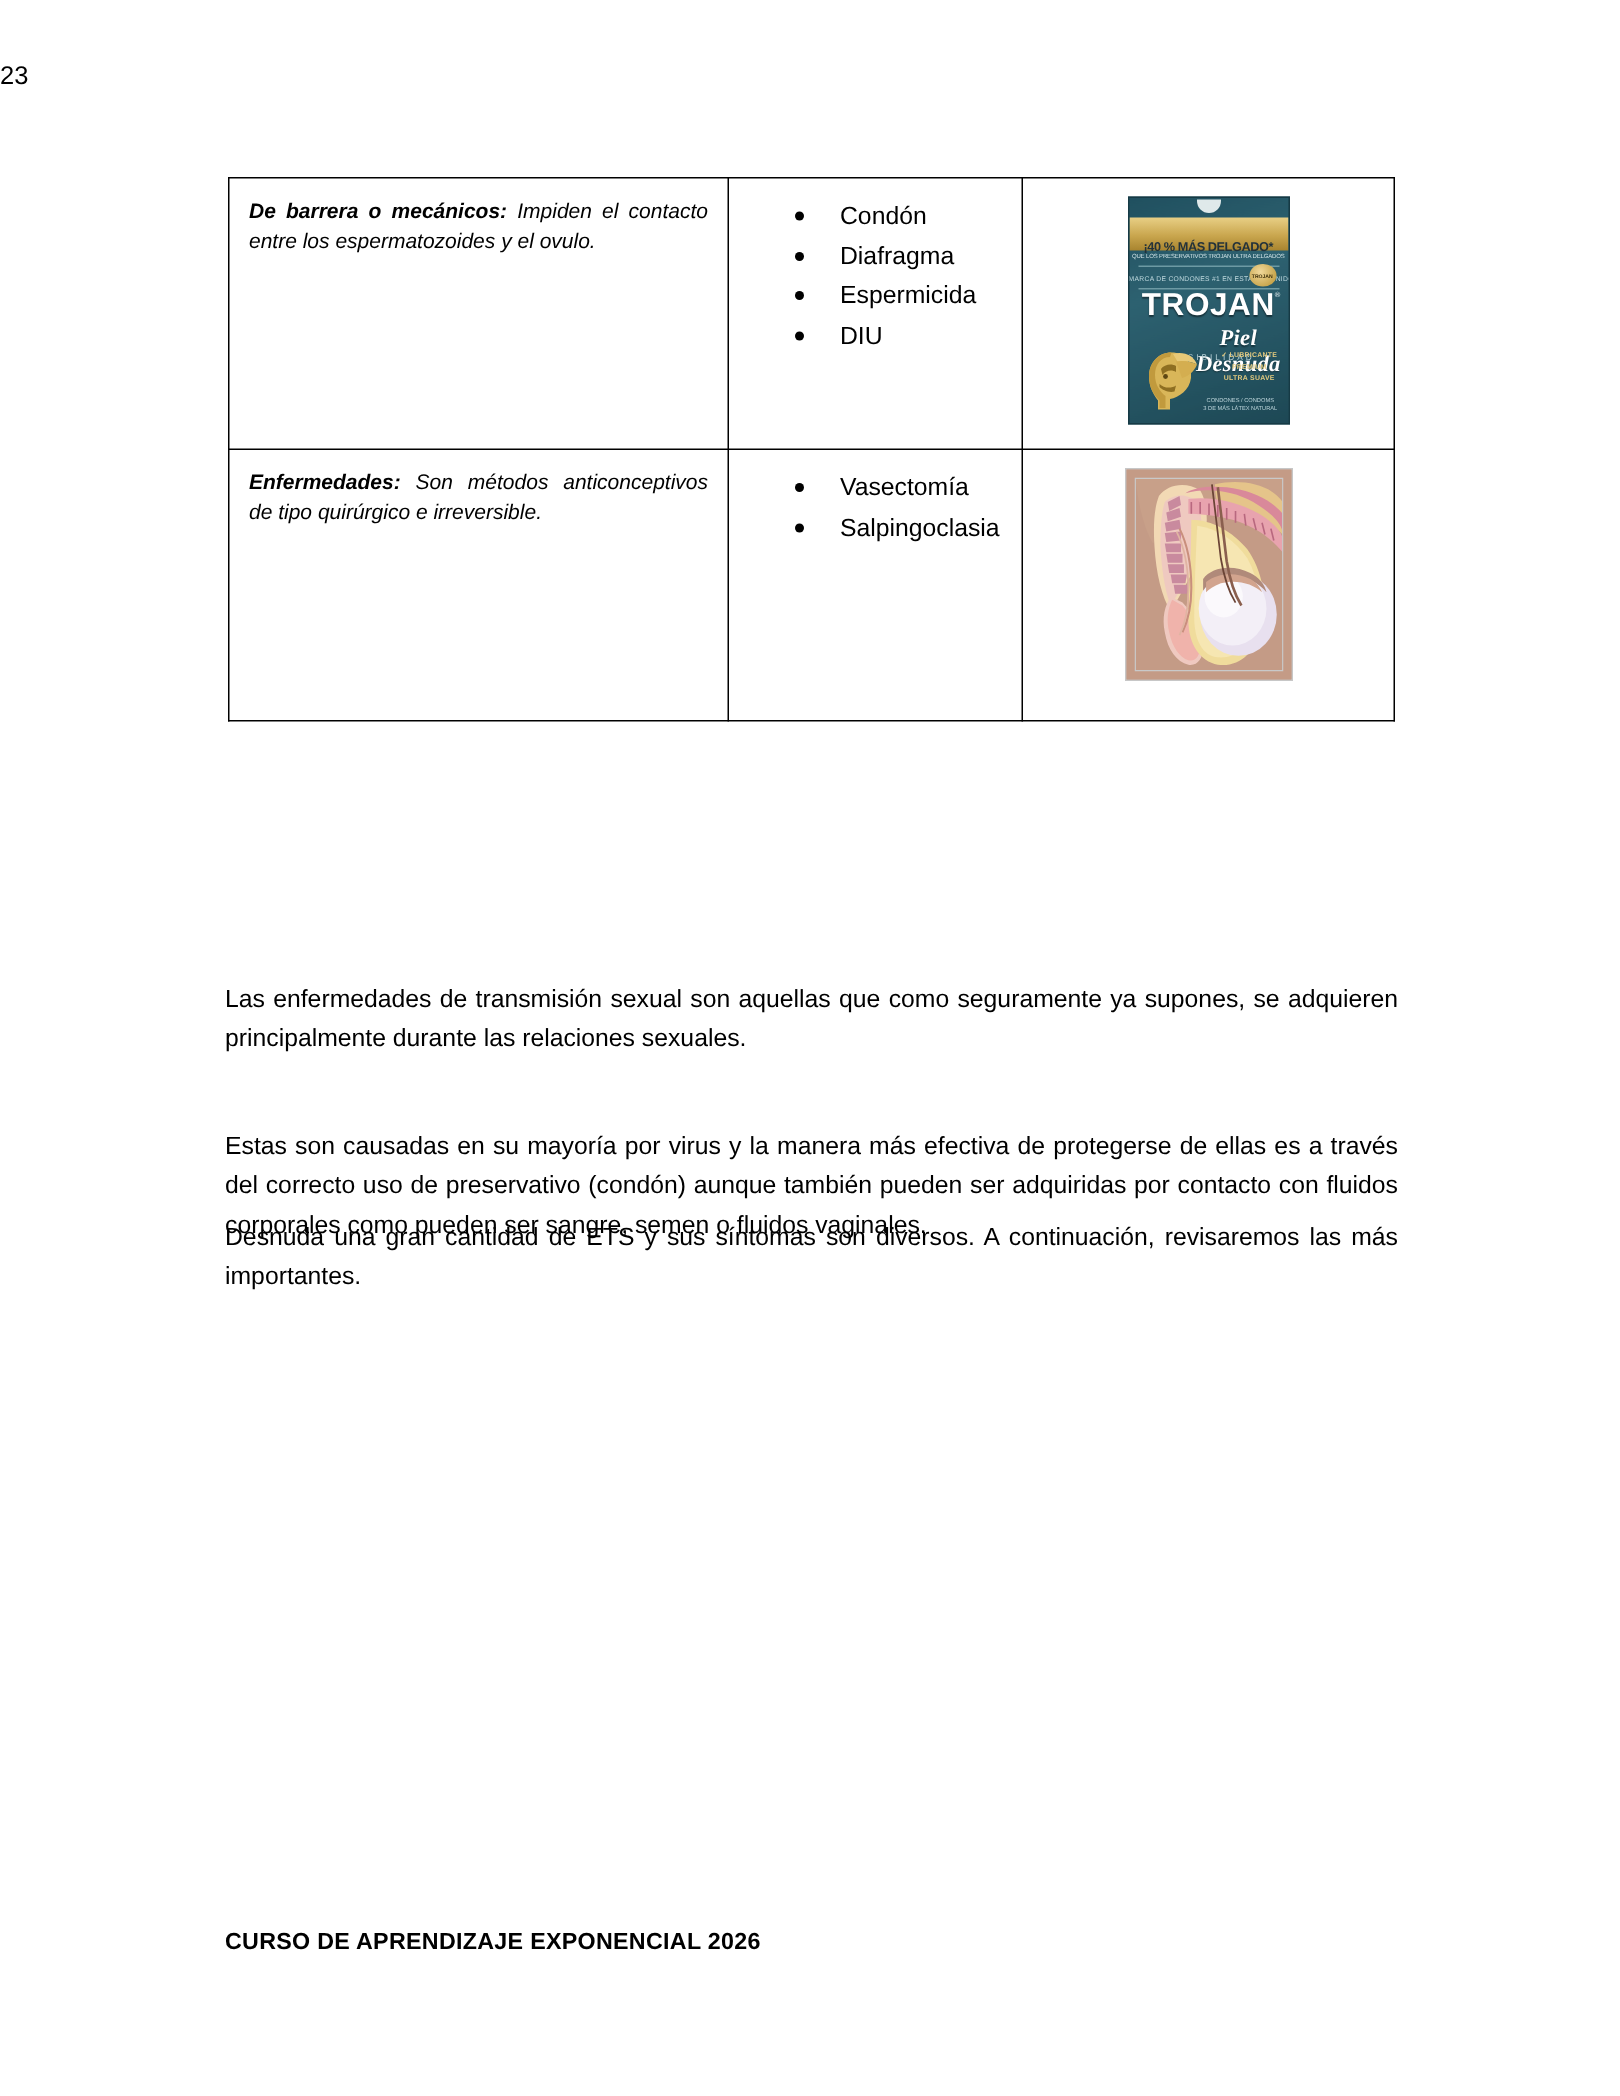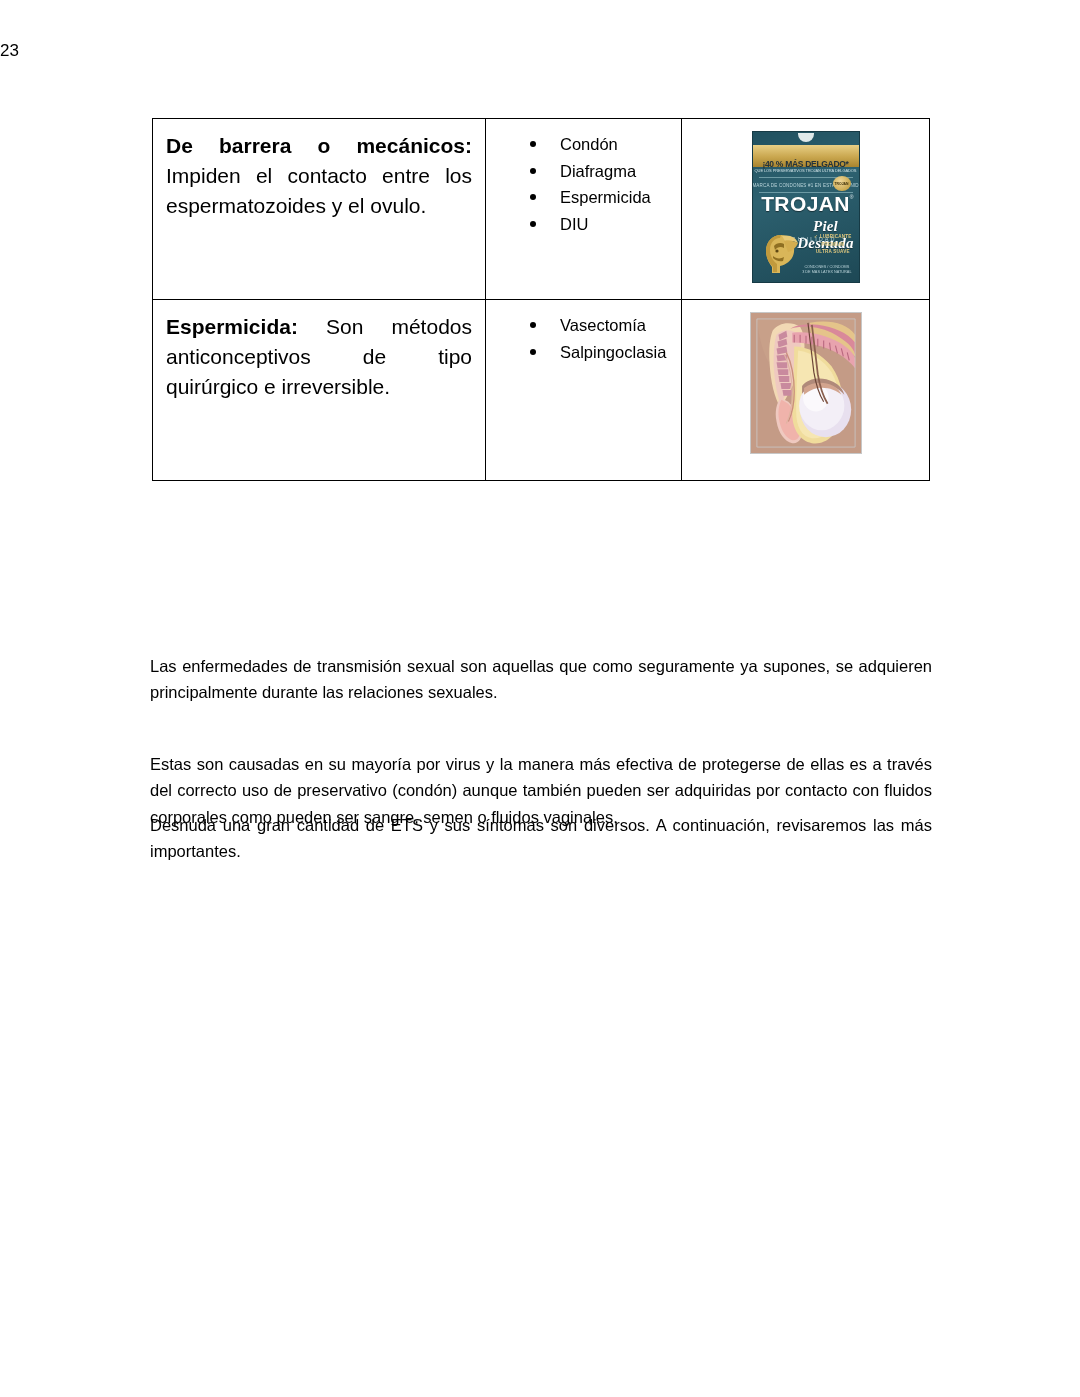--- a/index.html
+++ b/index.html
@@ -73,25 +73,26 @@
     vertical-align: top;
     padding: 0;
     background: #ffffff;
   }
   .col-desc   { width: 333px; }
   .col-list   { width: 196px; }
   .col-img    { width: 248px; }
 
   .cell-desc {
     padding: 12px 13px 10px 13px;
-    font-size: 21px;
+    font-size: 14px;
     line-height: 1.42;
     text-align: justify;
     text-justify: inter-word;
     height: 158px;
+    font-style: italic;
   }
   .cell-desc .lead { font-weight: bold; }
 
   .cell-list {
     padding: 12px 6px 10px 6px;
     height: 158px;
   }
   .bullet-list {
     margin: 0;
     padding: 0 0 0 38px;
@@ -388,21 +389,21 @@
               </svg>
               <div class="trojan-features">✓ LUBRICANTE<br>PREMIUM<br>ULTRA SUAVE</div>
               <div class="trojan-foot">CONDONES / CONDOMS<br>3 DE MÁS LÁTEX NATURAL</div>
             </div>
           </div>
         </td>
       </tr>
       <tr>
         <td class="col-desc">
           <div class="cell-desc">
-            <span class="lead">Espermicida:</span><span> Son métodos anticonceptivos de tipo quirúrgico e irreversible.</span>
+            <span class="lead">Enfermedades:</span><span> Son métodos anticonceptivos de tipo quirúrgico e irreversible.</span>
           </div>
         </td>
         <td class="col-list">
           <div class="cell-list">
             <ul class="bullet-list">
               <li>Vasectomía</li>
               <li>Salpingoclasia</li>
             </ul>
           </div>
         </td>
@@ -458,14 +459,15 @@
         </td>
       </tr>
     </tbody>
   </table>
 
 
   <p class="body-para p1">Las enfermedades de transmisión sexual son aquellas que como seguramente ya supones, se adquieren principalmente durante las relaciones sexuales.</p>
   <p class="body-para p2">Estas son causadas en su mayoría por virus y la manera más efectiva de protegerse de ellas es a través del correcto uso de preservativo (condón) aunque también pueden ser adquiridas por contacto con fluidos corporales como pueden ser sangre, semen o fluidos vaginales.</p>
   <p class="body-para p3">Desnuda una gran cantidad de ETS y sus síntomas son diversos. A continuación, revisaremos las más importantes.</p>
 
+  <div class="footer">CURSO DE APRENDIZAJE EXPONENCIAL 2026</div>
 
 </div>
 
 </body></html>

